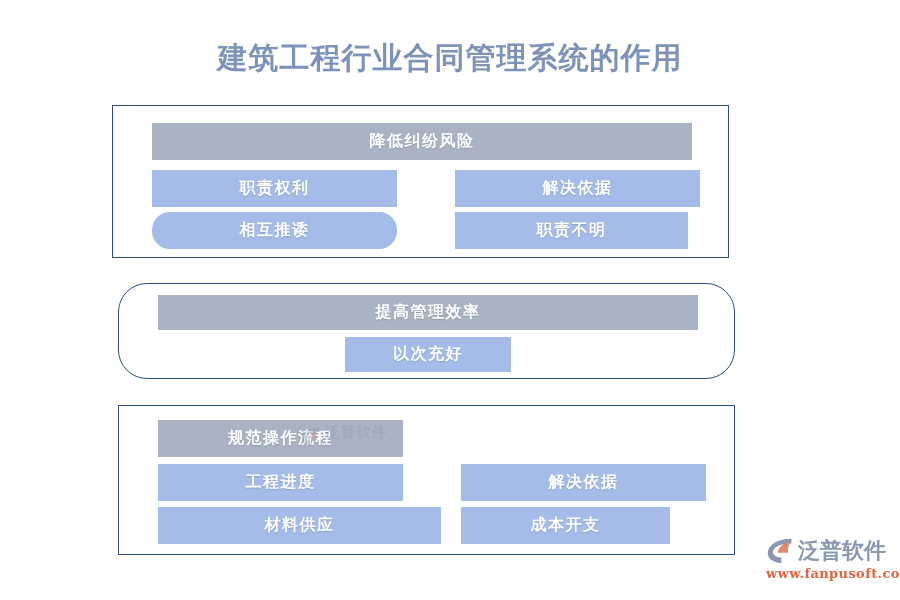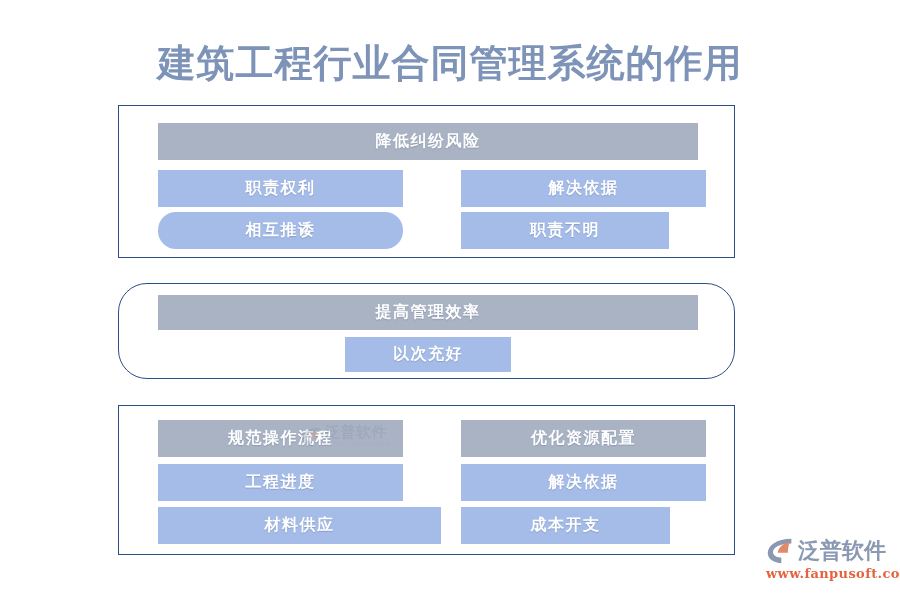--- a/index.html
+++ b/index.html
@@ -15,35 +15,35 @@
     font-family: "DejaVu Serif", "Liberation Serif", serif;
   }
 
   
   .page-title {
     position: absolute;
     left: 0;
     top: 38px;
     width: 900px;
     text-align: center;
-    font-size: 38px;
+    font-size: 30px;
     font-weight: bold;
     letter-spacing: 1px;
     color: #7d93b8;
     font-family: Liberation Serif, serif;
   }
 
   
   .group-box {
     position: absolute;
     border: 1.5px solid #2d4d87;
     background: #ffffff;
     box-sizing: border-box;
   }
-  #group-1 { left: 118px; top: 105px; width: 617px; height: 153px; }
+  #group-1 { left: 112px; top: 105px; width: 617px; height: 153px; }
   #group-2 { left: 118px; top: 283px; width: 617px; height: 96px; border-radius: 29px; }
   #group-3 { left: 118px; top: 405px; width: 617px; height: 150px; }
 
   
   .bar {
     position: absolute;
     display: flex;
     align-items: center;
     justify-content: center;
     color: #ffffff;
@@ -55,21 +55,21 @@
     text-shadow: 0 1px 1px rgba(90,105,135,0.35);
   }
   .bar.header { background: #a9b3c4; }
   .bar.item   { background: #a5bce9; }
 
   
   #g1-header      { left: 39px;  top: 17px; width: 540px; height: 37px; }
   #g1-item-0      { left: 39px;  top: 64px; width: 245px; height: 37px; }
   #g1-item-1      { left: 342px; top: 64px; width: 245px; height: 37px; }
   #g1-item-2      { left: 39px;  top: 106px;width: 245px; height: 37px; border-radius: 18px; }
-  #g1-item-3      { left: 342px; top: 106px;width: 208px; height: 37px; }
+  #g1-item-3      { left: 342px; top: 106px;width: 233px; height: 37px; }
 
   
   #g2-header      { left: 39px;  top: 11px; width: 540px; height: 35px; }
   #g2-item-0      { left: 39px;  top: 53px; width: 166px; height: 35px; }
   #g2-item-1      { left: 226px; top: 53px; width: 166px; height: 35px; }
   #g2-item-2      { left: 413px; top: 53px; width: 166px; height: 35px; }
 
   
   #g3-header-l    { left: 39px;  top: 14px; width: 245px; height: 37px; }
   #g3-header-r    { left: 342px; top: 14px; width: 245px; height: 37px; }
@@ -153,21 +153,20 @@
   <div class="bar item" id="g1-item-3">职责不明</div>
 </div>
 
 <div class="group-box" id="group-2">
   <div class="bar header" id="g2-header">提高管理效率</div>
   <div class="bar item" id="g2-item-1">以次充好</div>
 </div>
 
 <div class="group-box" id="group-3">
   <div class="bar header" id="g3-header-l">规范操作流程</div>
-  <div class="bar header" id="g3-header-r">优化资源配置</div>
   <div class="bar item" id="g3-item-l0">工程进度</div>
   <div class="bar item" id="g3-item-r0">解决依据</div>
   <div class="bar item" id="g3-item-l1">材料供应</div>
   <div class="bar item" id="g3-item-r1">成本开支</div>
 </div>
 
 <div class="center-watermark">
   <span class="wm-mark">
     <svg viewBox="0 0 32 32" width="22" height="22" aria-hidden="true">
       <path d="M28 4 C12 4 3 11 3 19 C3 26 10 30 17 30 L17 24 C12 24 9 22 9 18.5 C9 13 16 9.5 28 9.5 Z" fill="#8493ae"></path>

